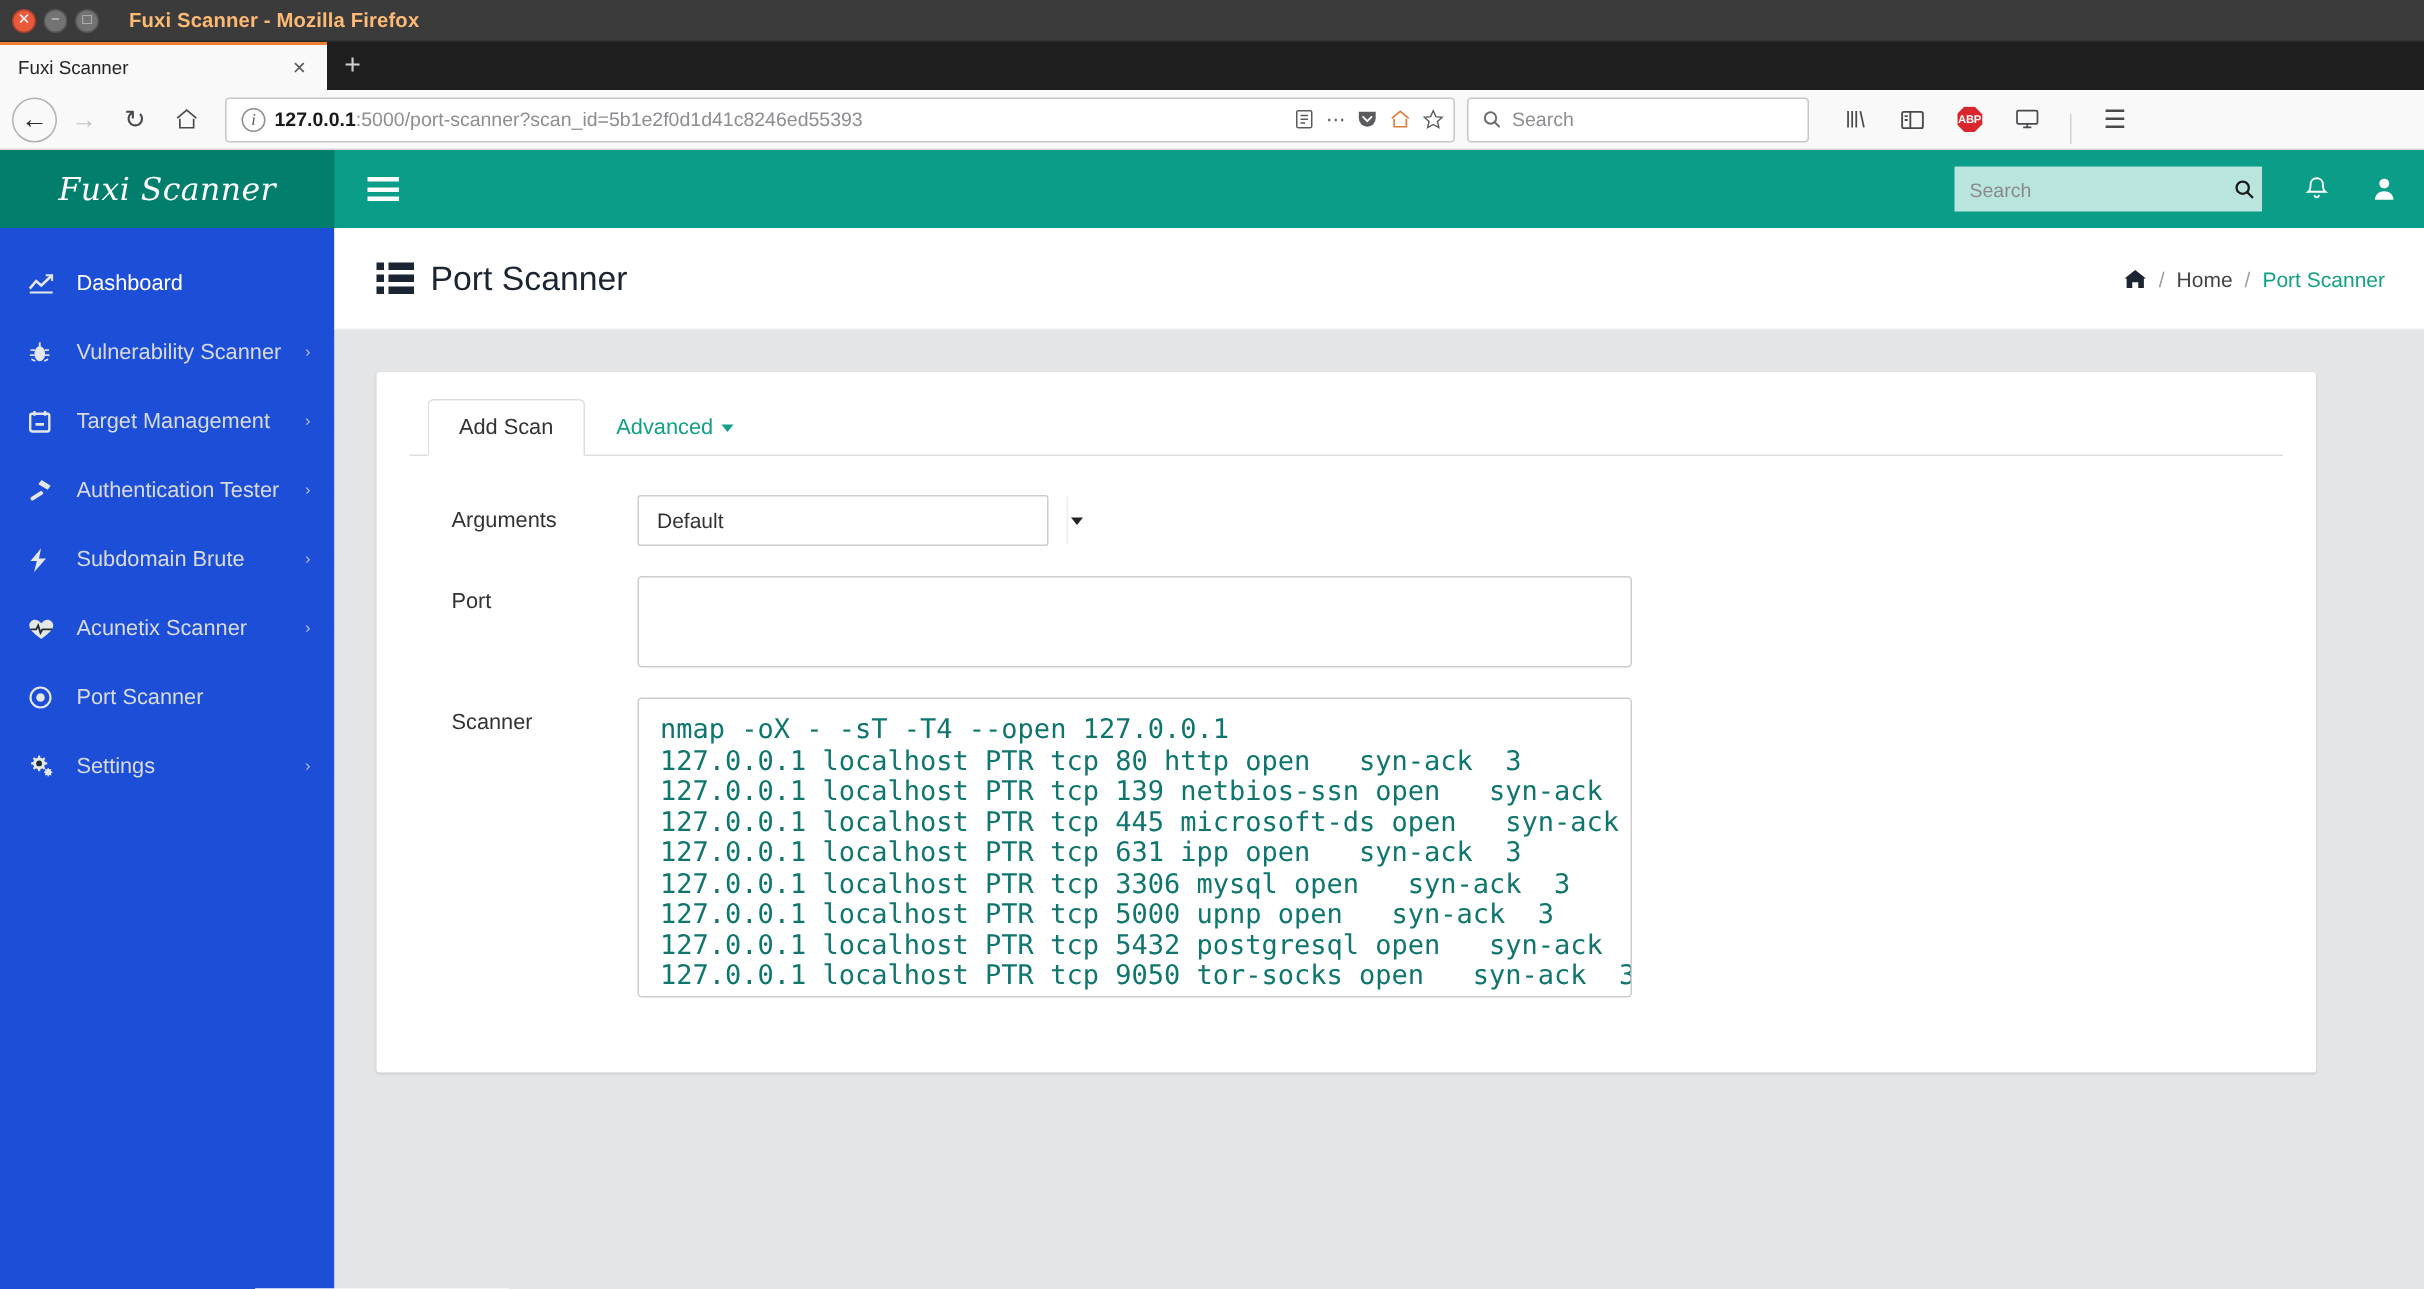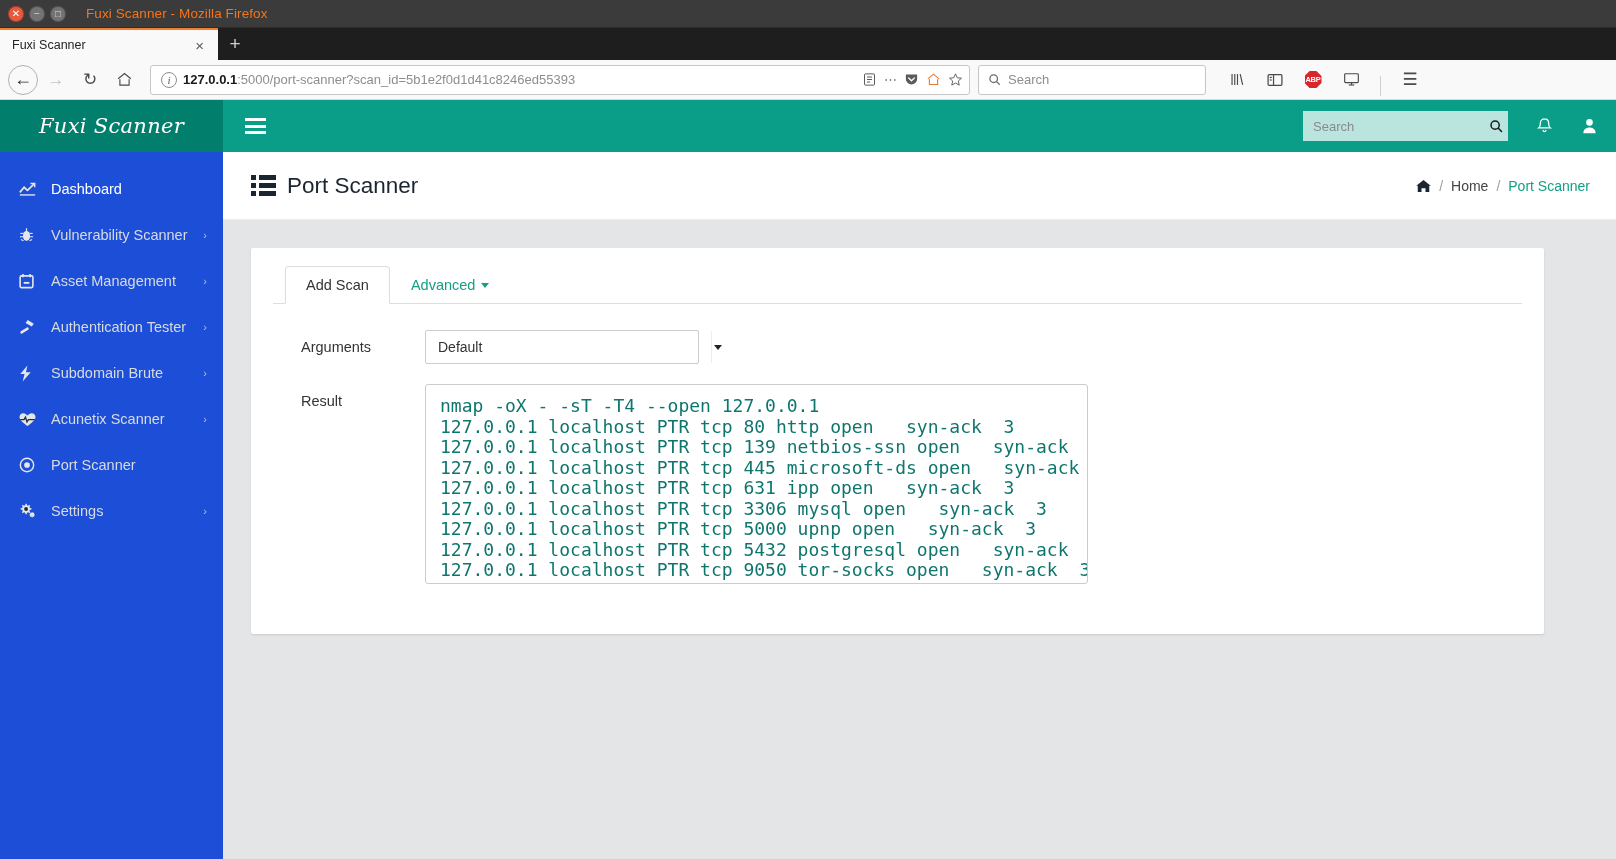--- a/index.html
+++ b/index.html
@@ -20,21 +20,21 @@
   .win-btn {
     width: 16px; height: 16px; border-radius: 50%;
     display: flex; align-items: center; justify-content: center;
     font-size: 10px; color: #3b3b3b; line-height: 1;
     border: 1px solid rgba(0,0,0,.25);
   }
   .win-close { background: #e9593b; color: #fff; }
   .win-min { background: #737373; color: #d8d8d8; }
   .win-max { background: #737373; color: #d8d8d8; }
   .ff-wintitle {
-    color: #f97316; font-size: 13.5px; font-weight: normal;
+    color: #fdba74; font-size: 13.5px; font-weight: bold;
     margin-left: 20px; letter-spacing: .1px;
   }
 
   .ff-tabstrip {
     height: 32px; background: #1e1e1e; display: flex; align-items: flex-end;
     position: relative;
   }
   .ff-tab {
     width: 218px; height: 32px; background: #f9f9f9;
     display: flex; align-items: center; padding: 0 10px 0 12px;
@@ -397,21 +397,21 @@
 
       <div class="side-item">
         <span class="side-ic">
           <svg width="15" height="16" viewBox="0 0 16 17" fill="none" stroke="#e4e7e8" stroke-width="1.7">
             <rect x="1.2" y="3" width="13.6" height="12.6" rx="1.4"></rect>
               <line x1="4.2" y1="1" x2="4.2" y2="4.4"></line>
             <line x1="11.8" y1="1" x2="11.8" y2="4.4"></line>
               <line x1="5" y1="10.5" x2="11" y2="10.5" stroke-width="2"></line>
           </svg>
         </span>
-        <span class="side-label">Asset Management</span>
+        <span class="side-label">Target Management</span>
         <span class="side-arrow">›</span>
       </div>
 
       <div class="side-item">
         <span class="side-ic">
           <svg width="16" height="16" viewBox="0 0 18 18" fill="#e4e7e8">
             <path d="M9.8 1.2 L16.6 5.4 L14.4 8.4 L7.4 4.4 Z"></path>
             <rect x="1" y="11.6" width="10.5" height="2.9" rx="1.2" transform="rotate(-32 6 13)"></rect>
           </svg>
         </span>
@@ -520,23 +520,29 @@
                   <select class="sel">
                     <option>Default</option>
                   </select>
                   <span class="sel-arrow">
                       <i></i>
                     </span>
                 </span>
               </div>
             </div>
 
-
             <div class="frow">
-              <div class="flabel">Result</div>
+              <div class="flabel">Port</div>
+              <div class="fctl">
+                <textarea class="ta port" style=""></textarea>
+              </div>
+            </div>
+
+            <div class="frow">
+              <div class="flabel">Scanner</div>
               <div class="fctl">
                 <textarea class="ta result" readonly="" style="">nmap -oX - -sT -T4 --open 127.0.0.1
 127.0.0.1 localhost PTR tcp 80 http open   syn-ack  3
 127.0.0.1 localhost PTR tcp 139 netbios-ssn open   syn-ack  3
 127.0.0.1 localhost PTR tcp 445 microsoft-ds open   syn-ack  3
 127.0.0.1 localhost PTR tcp 631 ipp open   syn-ack  3
 127.0.0.1 localhost PTR tcp 3306 mysql open   syn-ack  3
 127.0.0.1 localhost PTR tcp 5000 upnp open   syn-ack  3
 127.0.0.1 localhost PTR tcp 5432 postgresql open   syn-ack  3
 127.0.0.1 localhost PTR tcp 9050 tor-socks open   syn-ack  3</textarea>

